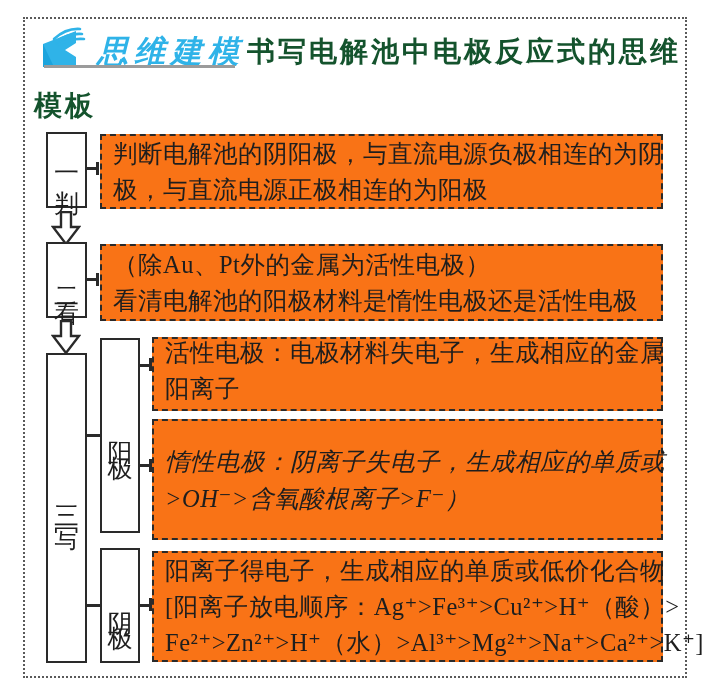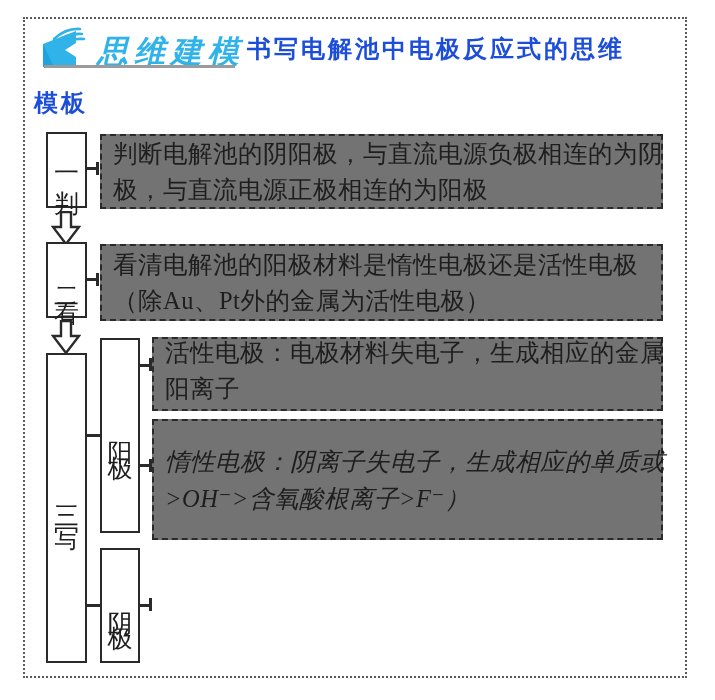--- a/index.html
+++ b/index.html
@@ -20,21 +20,21 @@
   
   #logo-icon { left:40px; top:26px; width:54px; height:42px; }
   #logo-text {
     left:97px; top:31px; font-size:31px; font-weight:bold; font-style:italic;
     color:#2fb3e8; letter-spacing:6px; font-family:"Liberation Serif","DejaVu Serif",serif;
     white-space:nowrap;
     text-align:center;
   }
   #logo-underline { left:44px; top:65px; width:191px; height:3px; background:#9b9b9b; }
   .title-line {
-    font-size:24px; font-weight:bold; letter-spacing:3px; color:#1d4ed8;
+    font-size:28px; font-weight:bold; letter-spacing:3px; color:#14532d;
     font-family:"Liberation Sans","DejaVu Sans",sans-serif; white-space:nowrap;
   }
   #title-line1 { left:247px; top:33px; }
   #title-line2 { left:34px; top:87px; }
 
   
   .step-box {
     border:2.5px solid #2a2a2a; background:#fff;
     display:flex; align-items:center; justify-content:center;
   }
@@ -46,21 +46,21 @@
   #step2-box { left:46px; top:242px; width:41px; height:76px; }
   #step3-box { left:46px; top:353px; width:41px; height:310px; }
   #anode-box { left:100px; top:338px; width:40px; height:195px; }
   #cathode-box { left:100px; top:548px; width:40px; height:115px; }
   #step1-box .vlabel, #step2-box .vlabel { letter-spacing:11px; }
   #step3-box .vlabel { letter-spacing:22px; }
   #anode-box .vlabel, #cathode-box .vlabel { letter-spacing:14px; }
 
   
   .dashed-box {
-    border:2.5px dashed #2a2a2a; background:#737373;
+    border:2.5px dashed #2a2a2a; background:#f97316;
     display:flex; flex-direction:column; justify-content:center;
     padding:2px 10px 2px 11px;
   }
   .dashed-box .tline { font-size:24.5px; line-height:36px; white-space:nowrap; letter-spacing:0.5px; }
   #dbox1 { left:100px; top:134px; width:563px; height:75px; }
   #dbox2 { left:100px; top:244px; width:563px; height:77px; }
   #dbox3 { left:152px; top:337px; width:511px; height:74px;justify-content:flex-end; }
   #dbox4 { left:152px; top:419px; width:511px; height:121px; }
   #dbox4 .tline { line-height:37px;font-style:italic; }
   #dbox5 { left:152px; top:551px; width:511px; height:111px; }
@@ -118,22 +118,22 @@
   <svg id="arrow1" class="abs down-arrow" viewBox="0 0 30 34">
     <path d="M10 1 L20 1 L20 16 L28 16 L15 33 L2 16 L10 16 Z" fill="#ffffff" stroke="#2a2a2a" stroke-width="2.4" stroke-linejoin="miter"></path>
   </svg>
 
   <div id="step2-box" class="abs step-box">
     <span class="vlabel">二看</span>
   </div>
   <div id="conn2" class="abs hline"></div>
   <div id="tick2" class="abs vtick"></div>
   <div id="dbox2" class="abs dashed-box">
+    <div class="tline">（除Au、Pt外的金属为活性电极）</div>
     <div class="tline">看清电解池的阳极材料是惰性电极还是活性电极</div>
-    <div class="tline">（除Au、Pt外的金属为活性电极）</div>
   </div>
 
   <svg id="arrow2" class="abs down-arrow" viewBox="0 0 30 34">
     <path d="M10 1 L20 1 L20 16 L28 16 L15 33 L2 16 L10 16 Z" fill="#ffffff" stroke="#2a2a2a" stroke-width="2.4" stroke-linejoin="miter"></path>
   </svg>
 
   <div id="step3-box" class="abs step-box">
     <span class="vlabel">三写</span>
   </div>
   <div id="conn3a" class="abs hline"></div>
@@ -153,14 +153,19 @@
   <div id="dbox4" class="abs dashed-box">
     <div class="tline">惰性电极：阴离子失电子，生成相应的单质或</div>
     <div class="tline">&gt;OH⁻&gt;含氧酸根离子&gt;F⁻）</div>
   </div>
 
   <div id="cathode-box" class="abs step-box">
     <span class="vlabel">阴极</span>
   </div>
   <div id="conn6" class="abs hline"></div>
   <div id="tick6" class="abs vtick"></div>
+  <div id="dbox5" class="abs dashed-box">
+    <div class="tline">阳离子得电子，生成相应的单质或低价化合物</div>
+    <div class="tline">[阳离子放电顺序：Ag⁺&gt;Fe³⁺&gt;Cu²⁺&gt;H⁺（酸）&gt;</div>
+    <div class="tline">Fe²⁺&gt;Zn²⁺&gt;H⁺（水）&gt;Al³⁺&gt;Mg²⁺&gt;Na⁺&gt;Ca²⁺&gt;K⁺]</div>
+  </div>
 
 </div>
 
 </body></html>

